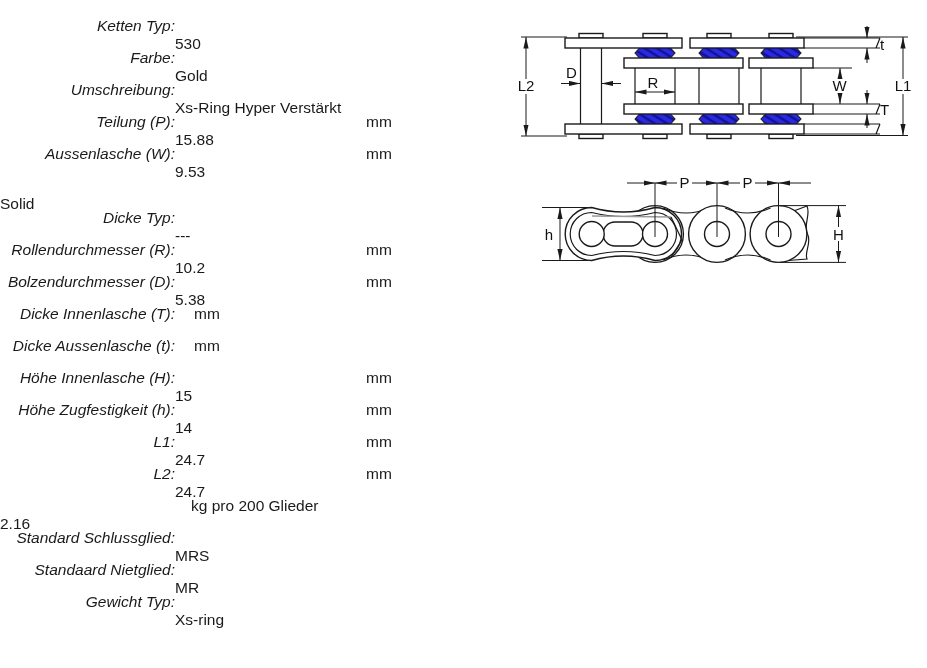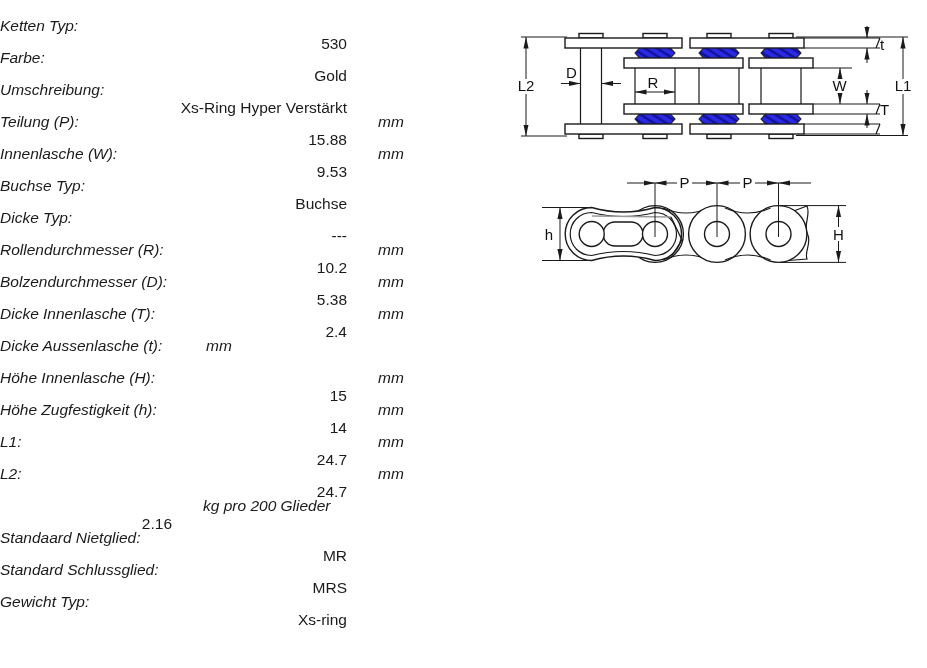--- a/index.html
+++ b/index.html
@@ -2,23 +2,23 @@
 <html><head>
 <meta charset="utf-8">
 <style>
   html,body{margin:0;padding:0;}
   body{
     width:927px;height:668px;background:#ffffff;position:relative;
     font-family:"Liberation Sans",sans-serif;color:#1a1a1a;overflow:hidden;
   }
   .spec-table{position:absolute;left:0;top:10px;width:500px;}
   .spec-row{display:flex;height:32px;align-items:center;font-size:15.5px;line-height:32px;}
-  .spec-label{width:175px;font-style:italic;white-space:nowrap;flex:0 0 175px;}
-  .spec-value{width:172px;text-align:right;white-space:nowrap;flex:0 0 172px;margin-top:36px;}
-  .spec-unit{margin-left:31px;font-style:italic;white-space:nowrap;}
+  .spec-label{width:175px;text-align:right;font-style:italic;white-space:nowrap;flex:0 0 175px;}
+  .spec-value{width:172px;white-space:nowrap;flex:0 0 172px;margin-top:36px;}
+  .spec-unit{margin-left:19px;white-space:nowrap;}
   .drawing{position:absolute;left:500px;top:0;}
   .dlab{font-family:"Liberation Sans",sans-serif;font-size:15px;fill:#111111;}
   .outline{fill:#ffffff;stroke:#1a1a1a;stroke-width:1.4;}
   .thin{fill:none;stroke:#1a1a1a;stroke-width:1.2;}
   .dim{fill:none;stroke:#1a1a1a;stroke-width:1;}
   .mask{fill:#ffffff;stroke:none;}
 </style>
 </head>
 <body>
 
@@ -37,47 +37,45 @@
       <div class="spec-label">Umschreibung:</div>
       <div class="spec-value">Xs-Ring Hyper Verstärkt</div>
       <div class="spec-unit"></div>
     </div>
   <div class="spec-row">
       <div class="spec-label">Teilung (P):</div>
       <div class="spec-value">15.88</div>
       <div class="spec-unit">mm</div>
     </div>
   <div class="spec-row">
-      <div class="spec-label">Innenlasche (W):</div>
+      <div class="spec-label">Aussenlasche (W):</div>
       <div class="spec-value">9.53</div>
       <div class="spec-unit">mm</div>
     </div>
   <div class="spec-row">
-      <div class="spec-label">Buchse Typ:</div>
-      <div class="spec-value">Buchse</div>
+      <div class="spec-value">Solid</div>
       <div class="spec-unit"></div>
     </div>
   <div class="spec-row">
       <div class="spec-label">Dicke Typ:</div>
       <div class="spec-value">---</div>
       <div class="spec-unit"></div>
     </div>
   <div class="spec-row">
       <div class="spec-label">Rollendurchmesser (R):</div>
       <div class="spec-value">10.2</div>
       <div class="spec-unit">mm</div>
     </div>
   <div class="spec-row">
       <div class="spec-label">Bolzendurchmesser (D):</div>
       <div class="spec-value">5.38</div>
       <div class="spec-unit">mm</div>
     </div>
   <div class="spec-row">
       <div class="spec-label">Dicke Innenlasche (T):</div>
-      <div class="spec-value">2.4</div>
       <div class="spec-unit">mm</div>
     </div>
   <div class="spec-row">
       <div class="spec-label">Dicke Aussenlasche (t):</div>
       <div class="spec-unit">mm</div>
     </div>
   <div class="spec-row">
       <div class="spec-label">Höhe Innenlasche (H):</div>
       <div class="spec-value">15</div>
       <div class="spec-unit">mm</div>
@@ -95,27 +93,27 @@
   <div class="spec-row">
       <div class="spec-label">L2:</div>
       <div class="spec-value">24.7</div>
       <div class="spec-unit">mm</div>
     </div>
   <div class="spec-row">
       <div class="spec-value">2.16</div>
       <div class="spec-unit">kg pro 200 Glieder</div>
     </div>
   <div class="spec-row">
+      <div class="spec-label">Standard Schlussglied:</div>
+      <div class="spec-value">MRS</div>
+      <div class="spec-unit"></div>
+    </div>
+  <div class="spec-row">
       <div class="spec-label">Standaard Nietglied:</div>
       <div class="spec-value">MR</div>
-      <div class="spec-unit"></div>
-    </div>
-  <div class="spec-row">
-      <div class="spec-label">Standard Schlussglied:</div>
-      <div class="spec-value">MRS</div>
       <div class="spec-unit"></div>
     </div>
   <div class="spec-row">
       <div class="spec-label">Gewicht Typ:</div>
       <div class="spec-value">Xs-ring</div>
       <div class="spec-unit"></div>
     </div>
 </div>
 
 <svg class="drawing" width="427" height="334" viewBox="0 0 427 334">

